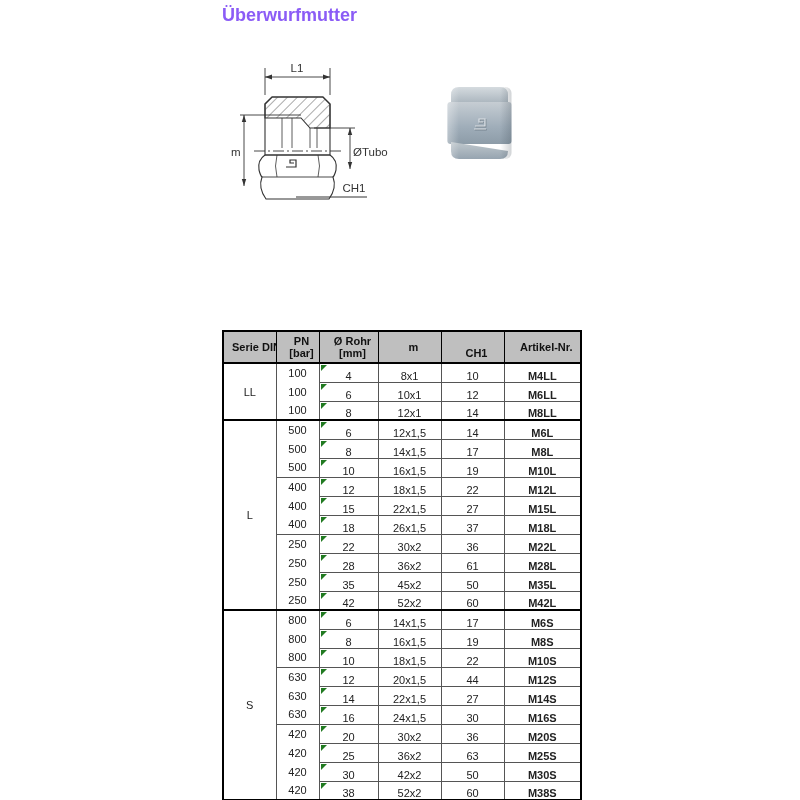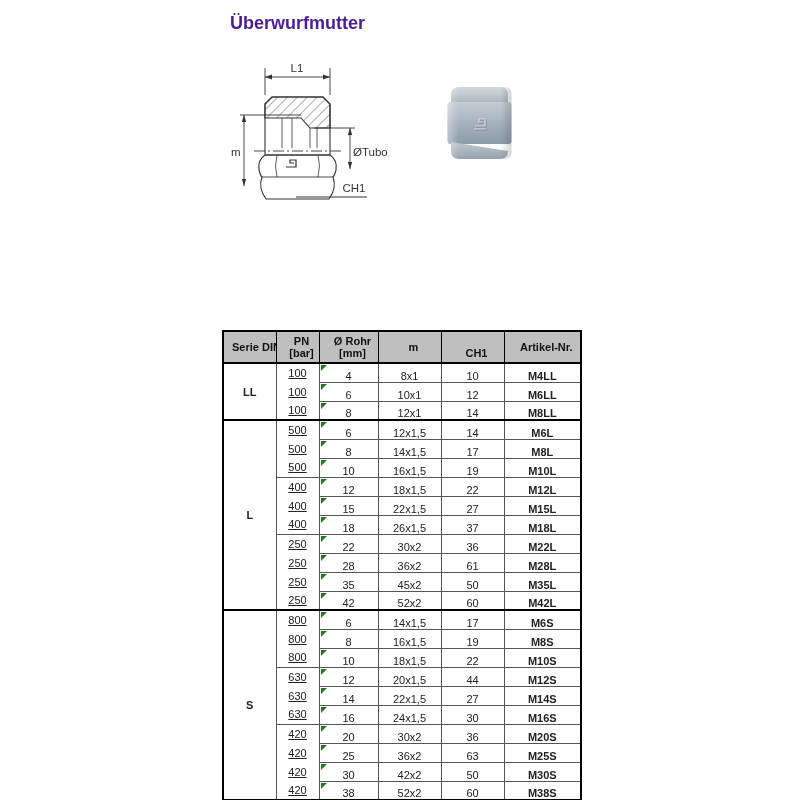--- a/index.html
+++ b/index.html
@@ -1,38 +1,38 @@
 <!DOCTYPE html>
 <html><head>
 <meta charset="utf-8">
 <style>
   html,body{margin:0;padding:0;background:#fff;}
   .page{position:relative;width:800px;height:800px;background:#ffffff;overflow:hidden;
         font-family:"Liberation Sans",sans-serif;color:#1c1c1c;}
-  .title{position:absolute;left:222px;top:5px;margin:8px;font-size:18px;font-weight:bold;
-         letter-spacing:0px;color:#4c1d95;}
+  .title{position:absolute;left:222px;top:5px;margin:0;font-size:18px;font-weight:bold;
+         letter-spacing:0px;color:#8b5cf6;}
   .drawing{position:absolute;left:230px;top:55px;}
   .drawing text{font-family:"Liberation Sans",sans-serif;font-size:11.5px;fill:#333;}
   .nut3d{position:absolute;left:447px;top:86px;}
 
   table.spec{position:absolute;left:222px;top:330px;width:358px;border-collapse:collapse;
              table-layout:fixed;border:2px solid #000;}
   table.spec th,table.spec td{font-size:11px;overflow:hidden;}
   table.spec thead th{background:#bfbfbf;border:1px solid #000;border-bottom:2px solid #000;
              height:27px;font-weight:bold;text-align:center;vertical-align:middle;
              line-height:12px;padding:0;white-space:nowrap;color:#111;}
   table.spec thead th span{display:block;padding-left:8px;}
   table.spec thead th.h-ch1{vertical-align:bottom;padding-bottom:3px;}
   table.spec tbody tr{height:19px;}
   table.spec td{border-left:1px solid #555;border-right:1px solid #555;
              text-align:center;padding:0;color:#222;}
   td.c-rohr,td.c-m,td.c-ch1,td.c-art{border-top:1px solid #555;border-bottom:1px solid #555;
              vertical-align:bottom;padding-bottom:3px;}
-  td.c-serie{font-weight:bold;vertical-align:middle;color:#111;margin-left:48px;}
-  td.c-pn{vertical-align:middle;text-decoration:underline;}
+  td.c-serie{font-weight:normal;vertical-align:middle;color:#111;margin-left:48px;}
+  td.c-pn{vertical-align:middle;}
   td.c-art{font-weight:bold;text-align:left;padding-left:10px;margin-left:8px;}
   td.c-rohr{position:relative;}
   .flag{position:absolute;left:1px;top:1px;width:0;height:0;
         border-top:6px solid #217a21;border-right:6px solid transparent;}
   tr.group-start td{border-top:2px solid #000;}
   tr.sub-start td.c-pn{border-top:1px solid #555;}
 </style>
 </head>
 <body>
 

